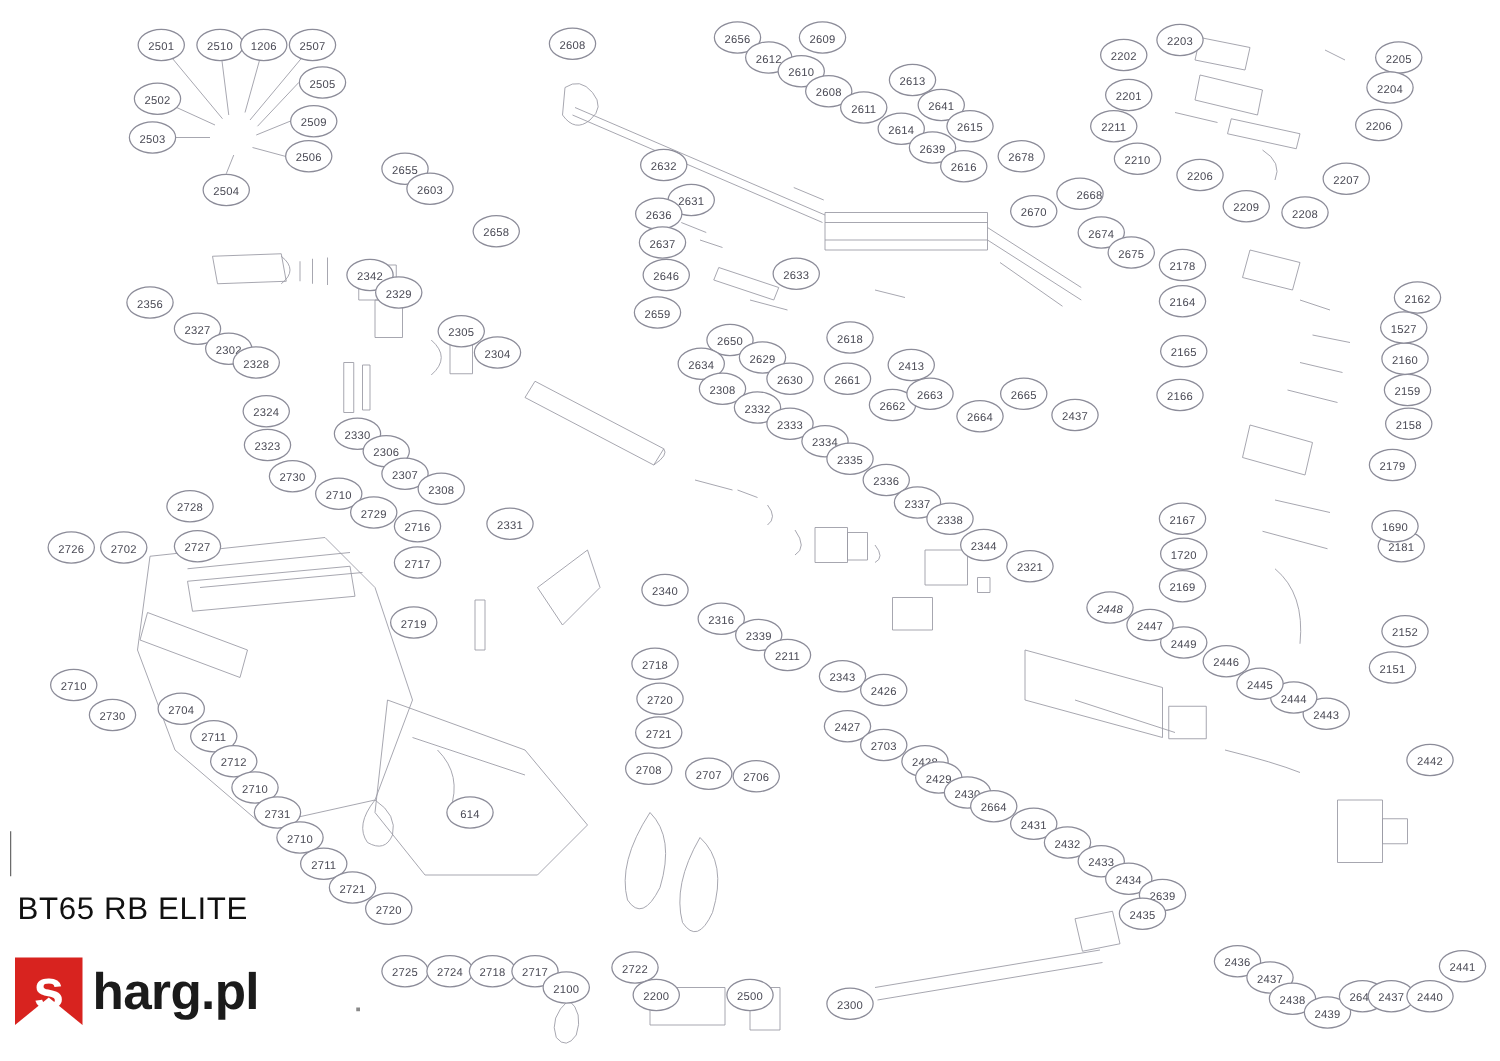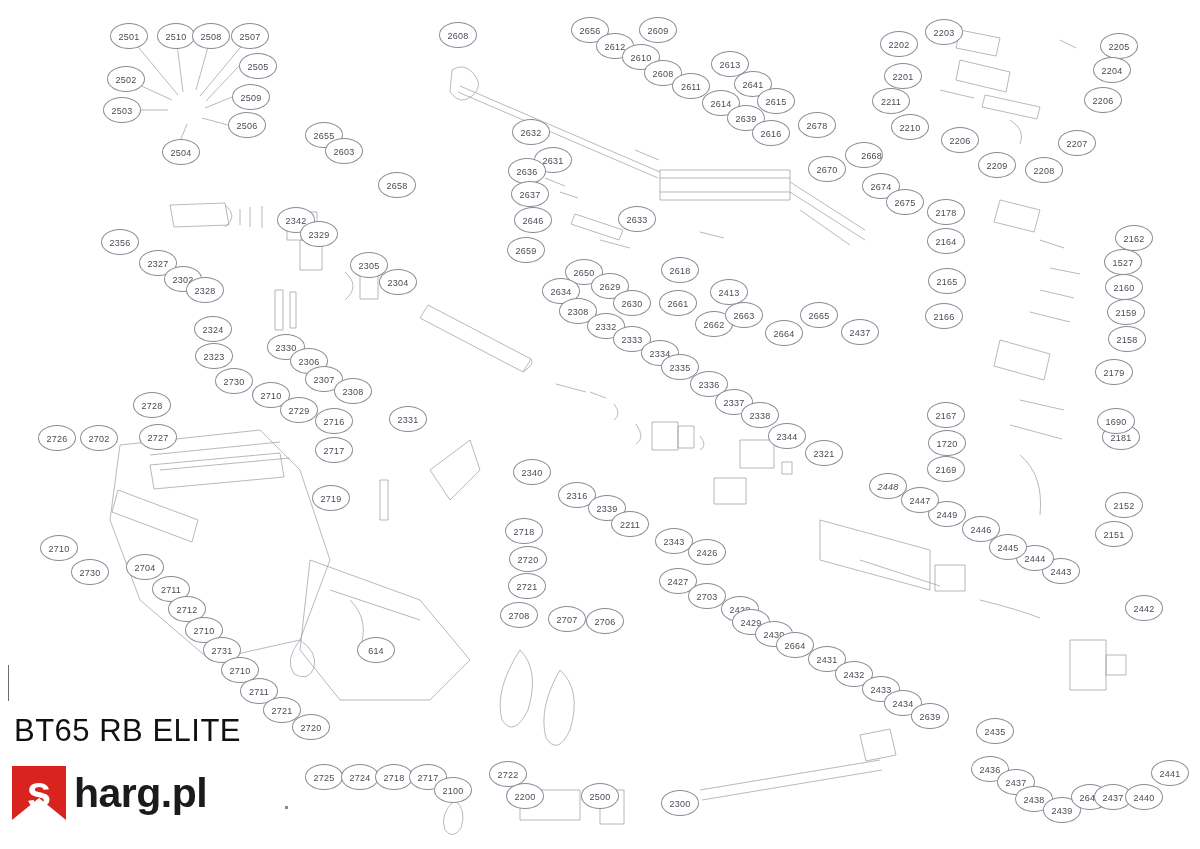--- a/index.html
+++ b/index.html
@@ -39,21 +39,21 @@
     top: 0;
     width: 1200px;
     height: 849px;
     pointer-events: none;
   }
   
   #model-title {
     position: absolute;
     left: 14px;
     top: 713px;
-    font-size: 31px;
+    font-size: 25px;
     color: #111111;
     letter-spacing: 0.5px;
     white-space: nowrap;
   }
   #title-rule {
     position: absolute;
     left: 8px;
     top: 665px;
     width: 1px;
     height: 36px;
@@ -222,21 +222,21 @@
       <path d="M940 90 l34 8"></path>
         <path d="M985 95 l55 12 l-3 12 l-55 -12 z"></path>
       <path d="M1010 120 q16 10 10 24"></path>
       <path d="M1060 40 l16 8"></path>
     </g>
   </svg>
 
   <div id="callout-layer">
       <div class="callout" style="left: 110px; top: 23px;">2501</div>
       <div class="callout" style="left: 157px; top: 23px;">2510</div>
-      <div class="callout" style="left: 192px; top: 23px;">2508</div>
+      <div class="callout" style="left: 192px; top: 23px;">1206</div>
       <div class="callout" style="left: 231px; top: 23px;">2507</div>
       <div class="callout" style="left: 239px; top: 53px;">2505</div>
       <div class="callout" style="left: 107px; top: 66px;">2502</div>
       <div class="callout" style="left: 232px; top: 84px;">2509</div>
       <div class="callout" style="left: 103px; top: 97px;">2503</div>
       <div class="callout" style="left: 228px; top: 112px;">2506</div>
       <div class="callout" style="left: 162px; top: 139px;">2504</div>
       <div class="callout" style="left: 439px; top: 22px;">2608</div>
       <div class="callout" style="left: 305px; top: 122px;">2655</div>
       <div class="callout" style="left: 325px; top: 138px;">2603</div>
@@ -297,21 +297,21 @@
       <div class="callout" style="left: 688px; top: 583px;">2703</div>
       <div class="callout" style="left: 721px; top: 596px;">2428</div>
       <div class="callout" style="left: 732px; top: 609px;">2429</div>
       <div class="callout" style="left: 755px; top: 621px;">2430</div>
       <div class="callout" style="left: 776px; top: 632px;">2664</div>
       <div class="callout" style="left: 808px; top: 646px;">2431</div>
       <div class="callout" style="left: 835px; top: 661px;">2432</div>
       <div class="callout" style="left: 862px; top: 676px;">2433</div>
       <div class="callout" style="left: 884px; top: 690px;">2434</div>
       <div class="callout" style="left: 911px; top: 703px;">2639</div>
-      <div class="callout" style="left: 976px; top: 718px;">2435</div>
+      <div class="callout" style="left: 895px; top: 718px;">2435</div>
       <div class="callout" style="left: 971px; top: 756px;">2436</div>
       <div class="callout" style="left: 997px; top: 769px;">2437</div>
       <div class="callout" style="left: 1015px; top: 786px;">2438</div>
       <div class="callout" style="left: 1043px; top: 797px;">2439</div>
       <div class="callout" style="left: 1071px; top: 784px;">2641</div>
       <div class="callout" style="left: 1094px; top: 784px;">2437</div>
       <div class="callout" style="left: 1125px; top: 784px;">2440</div>
       <div class="callout" style="left: 1151px; top: 760px;">2441</div>
       <div class="callout" style="left: 1125px; top: 595px;">2442</div>
       <div class="callout" style="left: 1042px; top: 558px;">2443</div>

